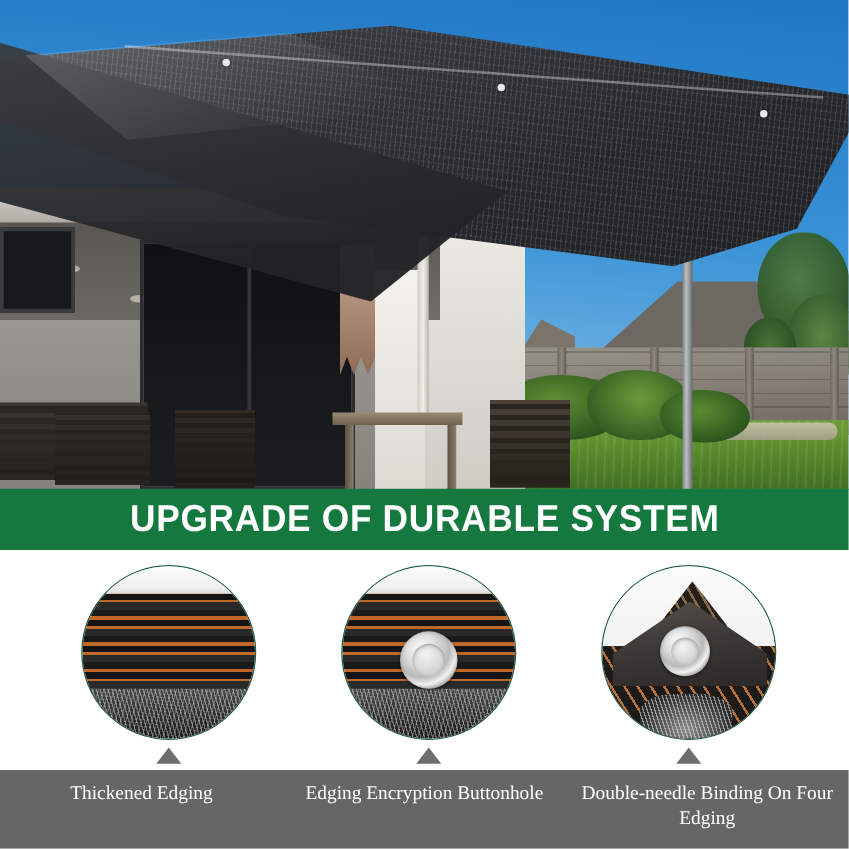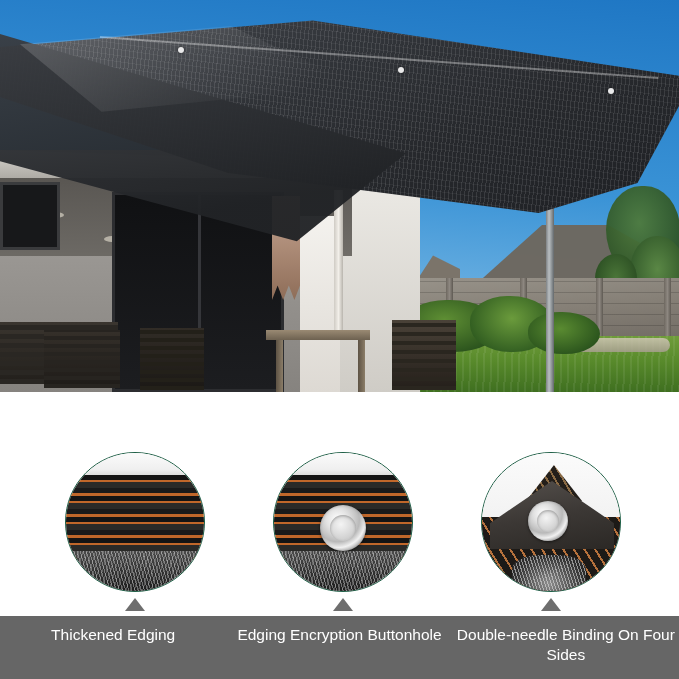--- a/index.html
+++ b/index.html
@@ -193,21 +193,21 @@
     border-left:10px solid transparent; border-right:10px solid transparent;
     border-bottom:13px solid #6e6e6e; }
   .tr1 { left:125px; } .tr2 { left:333px; } .tr3 { left:541px; }
 
   
   .footer { position:absolute; left:0; top:616px; width:679px; height:63px;
     background:#666666; display:flex; }
   .fcol { flex:1; display:flex; align-items:flex-start; justify-content:center;
     padding-top:9px; }
   .fcol p { color:#ffffff; font-size:15.5px; line-height:20px; text-align:center;
-    font-family:Liberation Sans, sans-serif; }
+    font-family:Liberation Serif, serif; }
 </style>
 </head>
 <body>
 
 <div class="page">
 
   <div class="photo">
     <div class="sky"></div>
 
     <div class="nroof"></div>
@@ -259,20 +259,23 @@
 
     <div class="sail"></div>
     <div class="sail2"></div>
     <div class="sheen"></div>
     <div class="edgewire"></div>
     <div class="grom" style="left:178px; top:47px"></div>
     <div class="grom" style="left:398px; top:67px"></div>
     <div class="grom" style="left:608px; top:88px"></div>
   </div>
 
+  <div class="banner">
+    <div class="banner-title">UPGRADE OF DURABLE SYSTEM</div>
+  </div>
 
   <div class="features">
 
     <div class="feat f1">
       <div class="mesh-top"></div>
       <div class="mesh-stripes"></div>
       <div class="mesh-bottom"></div>
     </div>
 
     <div class="feat f2">
@@ -301,17 +304,17 @@
   </div>
 
   <div class="footer">
     <div class="fcol">
       <p>Thickened Edging</p>
     </div>
     <div class="fcol">
       <p>Edging Encryption Buttonhole</p>
     </div>
     <div class="fcol">
-      <p>Double-needle Binding On Four Sides</p>
+      <p>Double-needle Binding On Four Edging</p>
     </div>
   </div>
 
 </div>
 
 </body></html>

